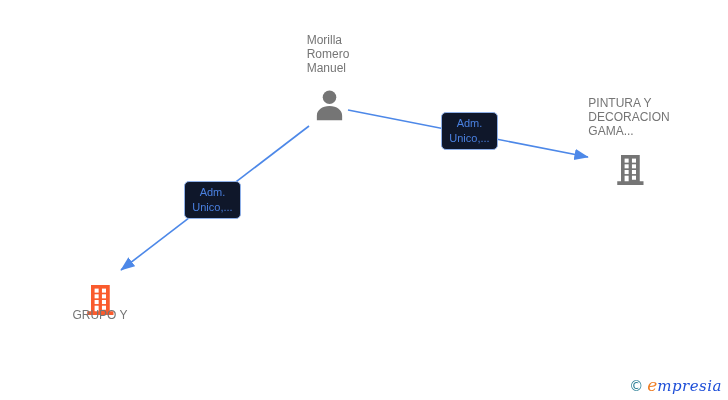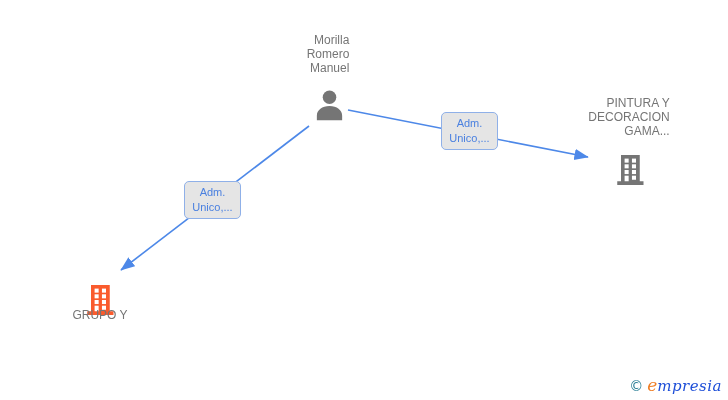--- a/index.html
+++ b/index.html
@@ -29,35 +29,35 @@
     fill: none;
   }
   .node-icon {
     position: absolute;
     z-index: 3;
     cursor: pointer;
   }
   .node-label {
     position: absolute;
     transform: translateX(-50%);
-    text-align: right;
+    text-align: left;
     font-size: 12px;
     line-height: 14px;
     color: #757575;
     z-index: 3;
     white-space: nowrap;
     cursor: pointer;
   }
   .edge-label {
     position: absolute;
     width: 57px;
     box-sizing: border-box;
     border: 1px solid #8fb0e8;
     border-radius: 5px;
-    background: #e5e5e5;
+    background: #0f172a;
     color: #4a80e0;
     font-size: 11px;
     line-height: 15px;
     text-align: center;
     padding: 3px 2px;
     z-index: 2;
     cursor: pointer;
   }
   .watermark {
     position: absolute;

